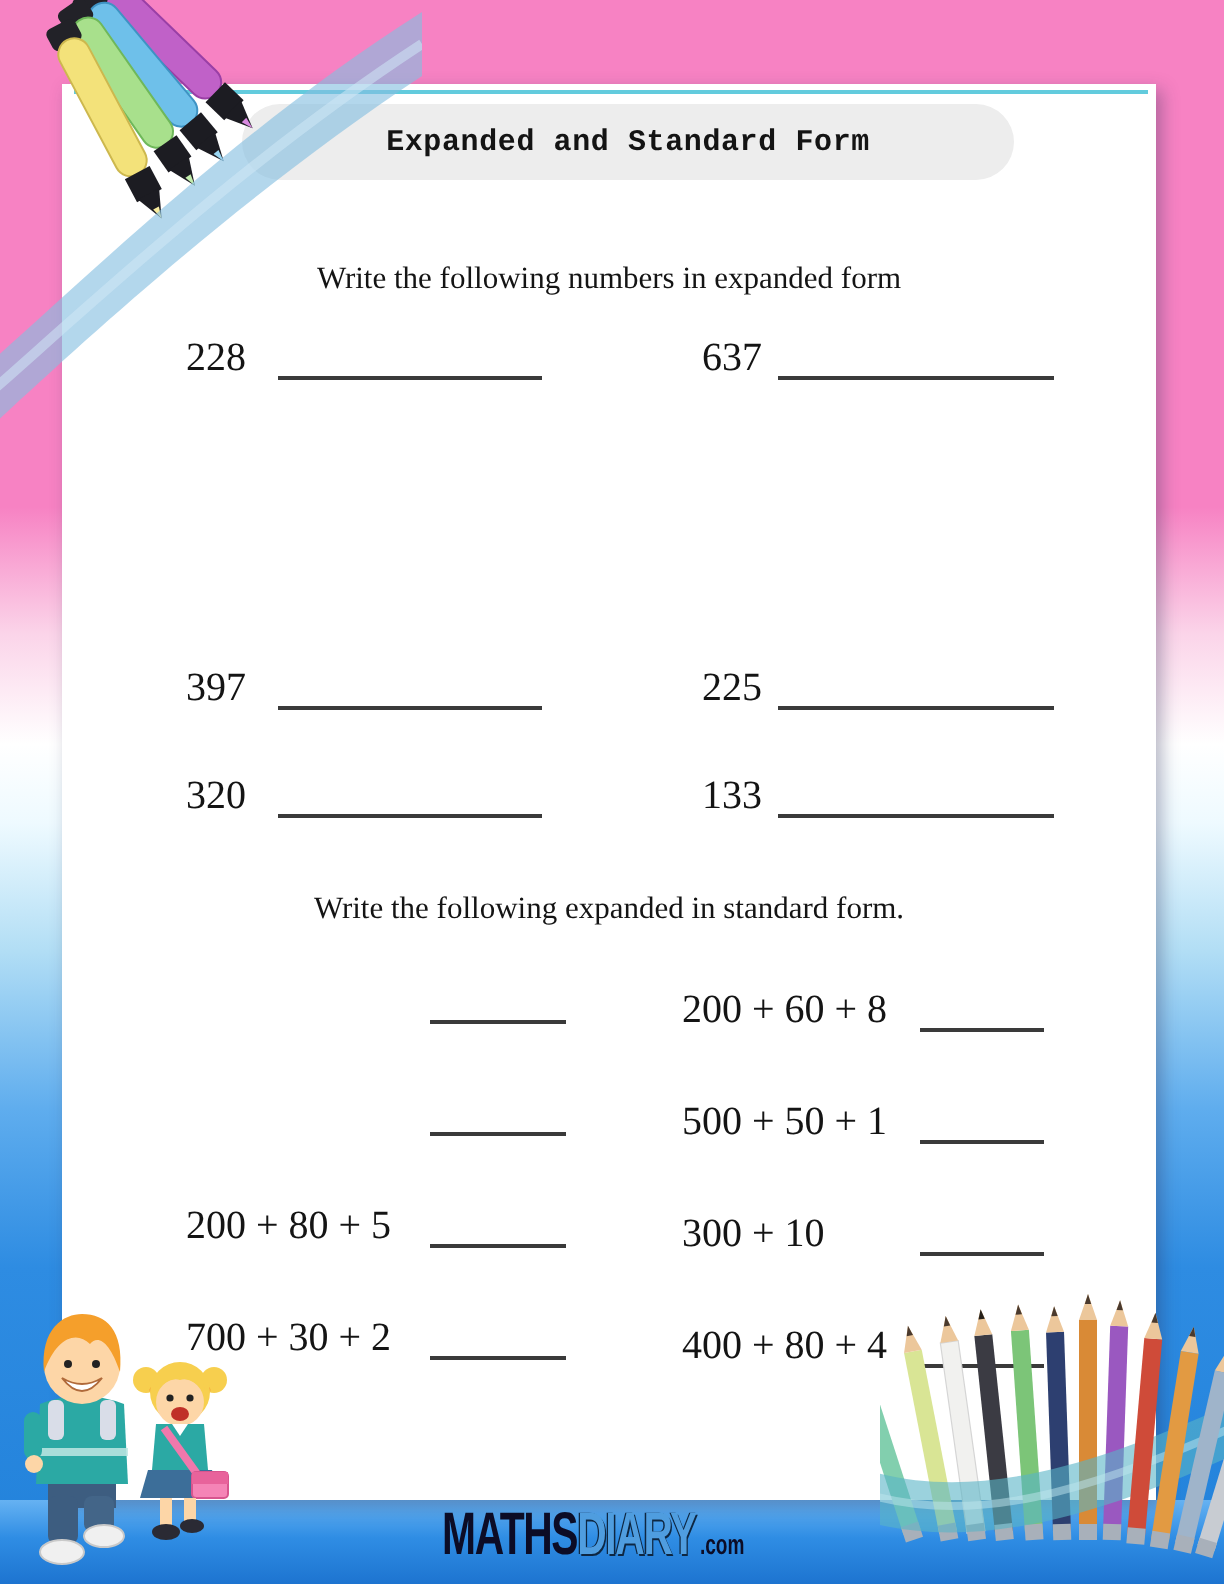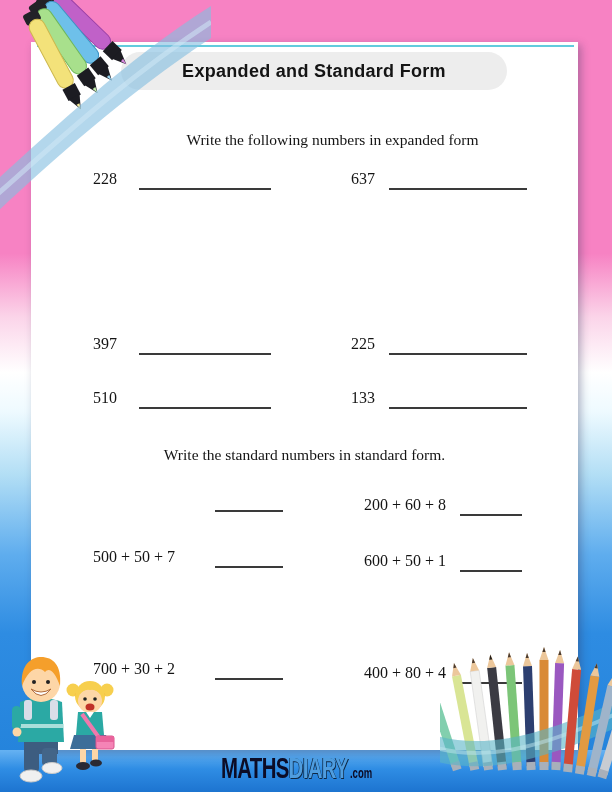--- a/index.html
+++ b/index.html
@@ -10,33 +10,33 @@
   body{width:612px;height:792px;overflow:hidden;font-family:"Liberation Serif",serif;}
   .canvas{position:relative;width:612px;height:792px;overflow:hidden;
     background:linear-gradient(180deg,
       var(--border-pink) 0%, var(--border-pink) 32%, #fbd4e9 40%, #ffffff 47%,
       #eefaff 52%, #b2def5 60%, #5fadee 70%, var(--border-blue) 80%, #2181da 100%);}
   .page{position:absolute;left:31px;top:42px;width:547px;height:708px;background:#ffffff;
     box-shadow:3px 3px 8px rgba(50,50,90,.35);z-index:2;}
   .accent-line{position:absolute;left:6px;right:4px;top:3px;height:2px;background:var(--accent-cyan);}
   .title-pill{position:absolute;left:90px;top:10px;width:386px;height:38px;border-radius:19px;
     background:var(--banner-gray);display:flex;align-items:center;justify-content:center;}
-  .title-pill span{font-family:Liberation Sans, sans-serif;font-size:18px;font-weight:600;color:var(--ink);letter-spacing:.3px;}
+  .title-pill span{font-family:Liberation Mono, monospace;font-size:15px;font-weight:600;color:var(--ink);letter-spacing:.3px;}
   .instruction{position:absolute;left:0;width:100%;text-align:center;font-size:15.5px;color:var(--ink);line-height:20px;}
-  #instr-expanded{top:88px;padding-left:28px;}
+  #instr-expanded{top:88px;}
   #instr-standard{top:403px;}
-  .row{position:absolute;left:0;width:100%;height:24px;font-size:16px;color:var(--ink);}
+  .row{position:absolute;left:0;width:100%;height:24px;font-size:20px;color:var(--ink);}
   .row .cell{position:absolute;line-height:22px;white-space:nowrap;}
   .blank{position:absolute;top:2px;height:18px;border-bottom:2px solid var(--rule-gray);}
   
   .xrow .num-l{left:62px;}  .xrow .blank-l{left:108px;width:132px;}
   .xrow .num-r{left:320px;} .xrow .blank-r{left:358px;width:138px;}
   
   .srow .num-l{left:62px;}  .srow .blank-l{left:184px;width:68px;}
-  .srow .num-r{left:310px;top:4px;margin-left:23px;} .srow .blank-r{left:429px;width:62px;top:6px;}
+  .srow .num-r{left:310px;top:4px;} .srow .blank-r{left:429px;width:62px;top:6px;}
   .deco{position:absolute;z-index:5;pointer-events:none;}
   #pens-svg{left:-4px;top:-4px;}
   #kids-svg{left:0;top:650px;}
   #pencils-svg{left:440px;top:638px;}
   .bottom-strip{position:absolute;left:0;top:750px;width:612px;height:42px;z-index:1;
     background:linear-gradient(180deg,#66b2f2,#2f8de4 45%,#1d74d0);}
   .logo{position:absolute;left:221px;top:753px;z-index:6;display:flex;align-items:baseline;
     font-family:"Liberation Sans",sans-serif;font-weight:bold;transform:scaleX(.68);transform-origin:left center;}
   .logo-maths{font-size:30px;letter-spacing:-1px;color:#0c0c26;line-height:30px;}
   .logo-diary{font-size:30px;letter-spacing:-1px;color:var(--diary-blue);line-height:30px;
@@ -65,37 +65,42 @@
       <span class="cell num-r">637</span>
       <span class="blank blank-r"></span>
     </div>
     <div class="row xrow" style="top:291px">
       <span class="cell num-l">397</span>
       <span class="blank blank-l"></span>
       <span class="cell num-r">225</span>
       <span class="blank blank-r"></span>
     </div>
     <div class="row xrow" style="top:345px">
-      <span class="cell num-l">510</span>
+      <span class="cell num-l">320</span>
       <span class="blank blank-l"></span>
       <span class="cell num-r">133</span>
       <span class="blank blank-r"></span>
     </div>
 
-    <div class="instruction" id="instr-standard">Write the standard numbers in standard form.</div>
+    <div class="instruction" id="instr-standard">Write the following expanded in standard form.</div>
 
     <div class="row srow" style="top:448px">
       <span class="blank blank-l"></span>
       <span class="cell num-r">200 + 60 + 8</span>
       <span class="blank blank-r"></span>
     </div>
     <div class="row srow" style="top:504px">
-      <span class="cell num-l">500 + 50 + 7</span>
-      <span class="blank blank-l"></span>
-      <span class="cell num-r">600 + 50 + 1</span>
+      <span class="blank blank-l"></span>
+      <span class="cell num-r">500 + 50 + 1</span>
+      <span class="blank blank-r"></span>
+    </div>
+    <div class="row srow" style="top:560px">
+      <span class="cell num-l">200 + 80 + 5</span>
+      <span class="blank blank-l"></span>
+      <span class="cell num-r">300 + 10</span>
       <span class="blank blank-r"></span>
     </div>
     <div class="row srow" style="top:616px">
       <span class="cell num-l">700 + 30 + 2</span>
       <span class="blank blank-l"></span>
       <span class="cell num-r">400 + 80 + 4</span>
       <span class="blank blank-r"></span>
     </div>
   </div>
 

